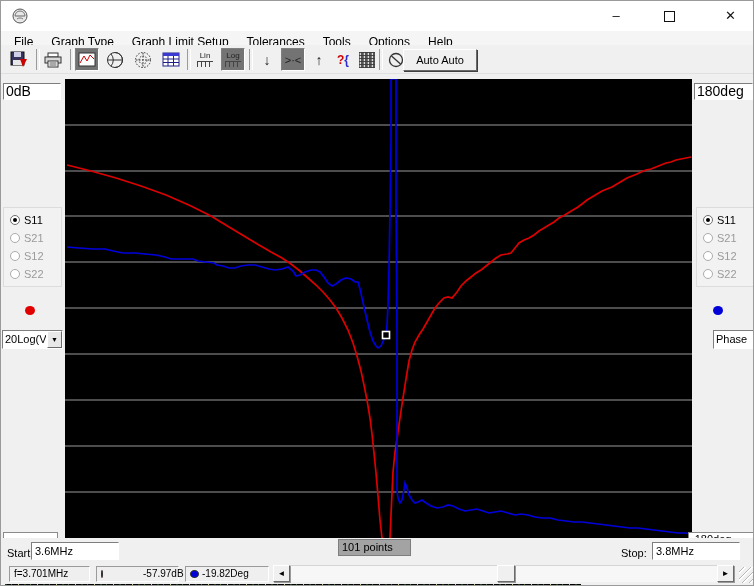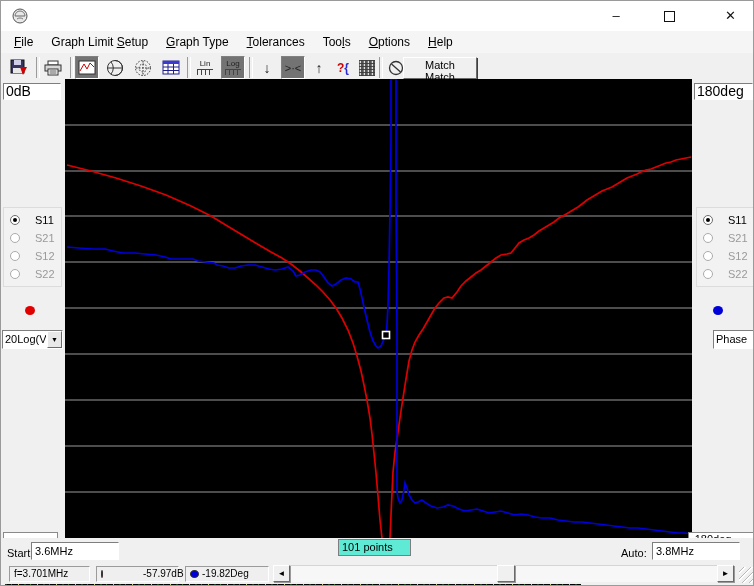--- a/index.html
+++ b/index.html
@@ -7,52 +7,52 @@
   
   .titlebar{position:absolute;left:0;top:0;width:754px;height:30px;background:#ffffff;}
   .appicon{position:absolute;left:11px;top:7px;width:16px;height:16px;}
   .wtitle{position:absolute;left:36px;top:0;height:30px;line-height:30px;font-size:12px;color:#000;white-space:nowrap;}
   .winbtn{position:absolute;top:0;height:30px;text-align:center;line-height:30px;font-size:13px;color:#111;cursor:default;}
   .maxbox{display:inline-block;width:9px;height:9px;border:1px solid #111;vertical-align:middle;}
   
   .menubar{position:absolute;left:0;top:30px;width:754px;height:22px;background:#f5f5f5;display:flex;align-items:center;padding-left:4px;box-sizing:border-box;}
   .menuitem{font-size:12px;color:#000;padding:0 9px;height:22px;line-height:22px;white-space:nowrap;}
   
-  .toolbar{position:absolute;left:0;top:52px;width:754px;height:28px;background:#f0f0f0;border-bottom:1px solid #e0e0e0;}
+  .toolbar{position:absolute;left:0;top:44px;width:754px;height:28px;background:#f0f0f0;border-bottom:1px solid #e0e0e0;}
   .tbtn{position:absolute;top:3px;width:24px;height:23px;display:flex;align-items:center;justify-content:center;flex-direction:column;background:#f0f0f0;}
   .tbtn.pressed{border:1px solid;border-color:#808080 #fff #fff #808080;background:#737373;width:24px;height:23px;box-sizing:border-box;}
   .tsep{position:absolute;top:4px;width:2px;height:21px;border-left:1px solid #9b9b9b;border-right:1px solid #fff;}
   .tglyph{font-size:14px;color:#222;line-height:14px;}
   .tlbl{font-size:8px;color:#222;line-height:8px;letter-spacing:0;}
   .ruler{margin-top:1px;width:16px;height:5px;border-top:1px solid #444;background:repeating-linear-gradient(90deg,#444 0 1px,transparent 1px 4px);}
   .automatch{position:absolute;top:4px;left:402px;width:74px;height:22px;background:#f0f0f0;border:1px solid;border-color:#fff #6a6a6a #6a6a6a #fff;box-shadow:1px 1px 0 #404040;font-size:11px;font-family:"Liberation Sans",sans-serif;color:#000;}
   .noiseicon{width:16px;height:16px;background:
      repeating-linear-gradient(0deg,rgba(60,60,60,.9) 0 1px,transparent 1px 3px),
      repeating-linear-gradient(90deg,#777 0 1px,#ddd 1px 2px,#555 2px 4px);}
   
   .mainbg{position:absolute;left:0;top:80px;width:754px;height:457px;background:#f0f0f0;}
   .sunken{background:#fff;border:1px solid;border-color:#7e7e7e #fff #fff #7e7e7e;box-sizing:border-box;}
   .limitbox{position:absolute;height:17px;font-size:14px;line-height:15px;padding-left:2px;overflow:hidden;white-space:nowrap;}
   .radiogroup{position:absolute;width:59px;height:80px;background:#f2f2f2;border:1px solid #dcdcdc;box-sizing:border-box;}
   .radiorow{position:absolute;left:6px;height:16px;display:flex;align-items:center;}
   .rcirc{width:10px;height:10px;border-radius:50%;background:#fff;border:1px solid #6e6e6e;box-sizing:border-box;position:relative;}
   .rcirc.sel::after{content:"";position:absolute;left:2px;top:2px;width:4px;height:4px;border-radius:50%;background:#000;}
   .rcirc.dis{border-color:#ababab;}
-  .rlab{font-size:11px;margin-left:15px;color:#000;}
+  .rlab{font-size:11px;margin-left:4px;color:#000;}
   .rlab.dis{color:#9a9a9a;}
   .tracedot{position:absolute;width:10px;height:9px;border-radius:50%;}
   .combo{position:absolute;height:19px;background:#fff;border:1px solid;border-color:#7e7e7e #fff #fff #7e7e7e;box-sizing:border-box;}
   .combo .cval{position:absolute;left:2px;top:1px;right:16px;font-size:11px;line-height:15px;white-space:nowrap;overflow:hidden;}
   .combo .cbtn{position:absolute;right:0;top:0;width:15px;height:17px;background:#e8e8e8;border:1px solid;border-color:#fff #6a6a6a #6a6a6a #fff;box-sizing:border-box;font-size:7px;line-height:15px;text-align:center;color:#000;}
   .clipbox{position:absolute;background:#fff;border:1px solid #8a8a8a;box-sizing:border-box;overflow:hidden;font-size:11px;line-height:13px;padding-left:2px;}
   
   .freqrow{position:absolute;left:0;top:537px;width:754px;height:26px;background:#f0f0f0;}
   .flabel{position:absolute;font-size:11px;color:#000;}
   .ftext{position:absolute;height:18px;font-size:11px;line-height:16px;padding-left:3px;white-space:nowrap;}
-  .pointsbox{position:absolute;left:337px;top:538px;width:73px;height:17px;background:#5eead4;border:1px solid #7e7e7e;box-sizing:border-box;font-size:11px;line-height:15px;padding-left:3px;}
+  .pointsbox{position:absolute;left:337px;top:538px;width:73px;height:17px;background:#a3a3a3;border:1px solid #7e7e7e;box-sizing:border-box;font-size:11px;line-height:15px;padding-left:3px;}
   
   .statusrow{position:absolute;left:0;top:563px;width:754px;height:20px;background:#f0f0f0;}
   .spanel{position:absolute;top:2px;height:16px;background:#efefef;border:1px solid;border-color:#9b9b9b #fff #fff #9b9b9b;box-sizing:border-box;font-size:10px;line-height:14px;padding-left:4px;display:flex;align-items:center;color:#000;white-space:nowrap;}
   .sdot{display:inline-block;width:9px;height:8px;border-radius:50%;margin-right:3px;border:1px solid #333;box-sizing:border-box;}
   .sbarbtn{position:absolute;top:1px;width:17px;height:17px;background:#f0f0f0;border:1px solid;border-color:#fff #6a6a6a #6a6a6a #fff;box-shadow:1px 1px 0 #9a9a9a;box-sizing:border-box;font-size:8px;line-height:15px;text-align:center;color:#000;}
   .sbartrack{position:absolute;top:1px;height:17px;background:#f7f7f7;border-top:1px solid #d5d5d5;box-sizing:border-box;}
   .sbarthumb{position:absolute;top:1px;width:18px;height:17px;background:#f0f0f0;border:1px solid;border-color:#fff #6a6a6a #6a6a6a #fff;box-shadow:1px 1px 0 #9a9a9a;box-sizing:border-box;}
   .grip{position:absolute;left:738px;top:566px;width:15px;height:16px;background:
      repeating-linear-gradient(135deg,transparent 0 3px,#b8b8b8 3px 4px,#fff 4px 5px);}
   .speckle{position:absolute;left:4px;top:583px;width:576px;height:3px;background:
@@ -71,22 +71,22 @@
         <line x1="3" y1="8" x2="13" y2="8" stroke="#666"></line>
       </svg>
     </span>
     <span class="winbtn" style="left:593px;width:44px;"><span>–</span></span>
     <span class="winbtn" style="left:646px;width:44px;"><span class="maxbox"></span></span>
     <span class="winbtn" style="left:705px;width:49px;"><span>✕</span></span>
   </div>
 
   <div class="menubar" id="menubar">
       <span class="menuitem"><u>F</u>ile</span>
+      <span class="menuitem"><u>G</u>raph Type</span>
       <span class="menuitem">Graph Limit <u>S</u>etup</span>
-      <span class="menuitem"><u>G</u>raph Type</span>
       <span class="menuitem"><u>T</u>olerances</span>
       <span class="menuitem">Too<u>l</u>s</span>
       <span class="menuitem"><u>O</u>ptions</span>
       <span class="menuitem"><u>H</u>elp</span>
     </div>
 
   <div class="toolbar">
     <div class="tbtn" style="left:6px;">
       <svg width="18" height="17" viewBox="0 0 18 17">
         <rect x="1" y="1" width="13" height="13" fill="#35355e" stroke="#111"></rect>
@@ -165,21 +165,21 @@
     <div class="tbtn" style="left:354px;">
       <span class="noiseicon"></span>
     </div>
     <div class="tsep" style="left:378px;"></div>
     <div class="tbtn" style="left:383px;">
       <svg width="16" height="16" viewBox="0 0 16 16">
         <circle cx="8" cy="8" r="6.5" fill="none" stroke="#333" stroke-width="1.3"></circle>
         <line x1="3.5" y1="4" x2="12.5" y2="12" stroke="#333" stroke-width="1.3"></line>
       </svg>
     </div>
-    <button class="automatch">Match Match</button>
+    <button class="automatch">Auto Auto</button>
   </div>
 
   <div class="mainbg"></div>
 
   <svg id="graph" style="position:absolute;left:64px;top:78px;" width="627" height="459" viewBox="64 78 627 459" preserveAspectRatio="none">
       <rect x="64" y="78" width="627" height="459" fill="#000000"></rect>
       <line x1="64" x2="691" y1="124" y2="124" stroke="#9a9a9a" stroke-width="1"></line>
       <line x1="64" x2="691" y1="170" y2="170" stroke="#9a9a9a" stroke-width="1"></line>
       <line x1="64" x2="691" y1="215" y2="215" stroke="#9a9a9a" stroke-width="1"></line>
       <line x1="64" x2="691" y1="261" y2="261" stroke="#9a9a9a" stroke-width="1"></line>
@@ -246,21 +246,21 @@
 
   <div class="clipbox" style="left:2px;top:531px;width:55px;height:9px;"></div>
   <div class="clipbox" style="left:687px;top:531px;width:67px;height:9px;">
     <span>-180deg</span>
   </div>
 
   <div class="freqrow"></div>
   <span class="flabel" style="left:6px;top:546px;">Start:</span>
   <div class="ftext sunken" style="left:30px;top:541px;width:88px;">3.6MHz</div>
   <div class="pointsbox">101 points</div>
-  <span class="flabel" style="left:620px;top:546px;">Auto:</span>
+  <span class="flabel" style="left:620px;top:546px;">Stop:</span>
   <div class="ftext sunken" style="left:651px;top:541px;width:88px;">3.8MHz</div>
 
   <div class="statusrow"></div>
   <div class="spanel" style="left:8px;width:81px;top:565px;">
     <span>f=3.701MHz</span>
   </div>
   <div class="spanel" style="left:95px;width:83px;top:565px;gap:37px;">
     <span class="sdot" id="reddot" style="background: rgb(225, 0, 0);"></span>
     <span>-57.97dB</span>
   </div>

